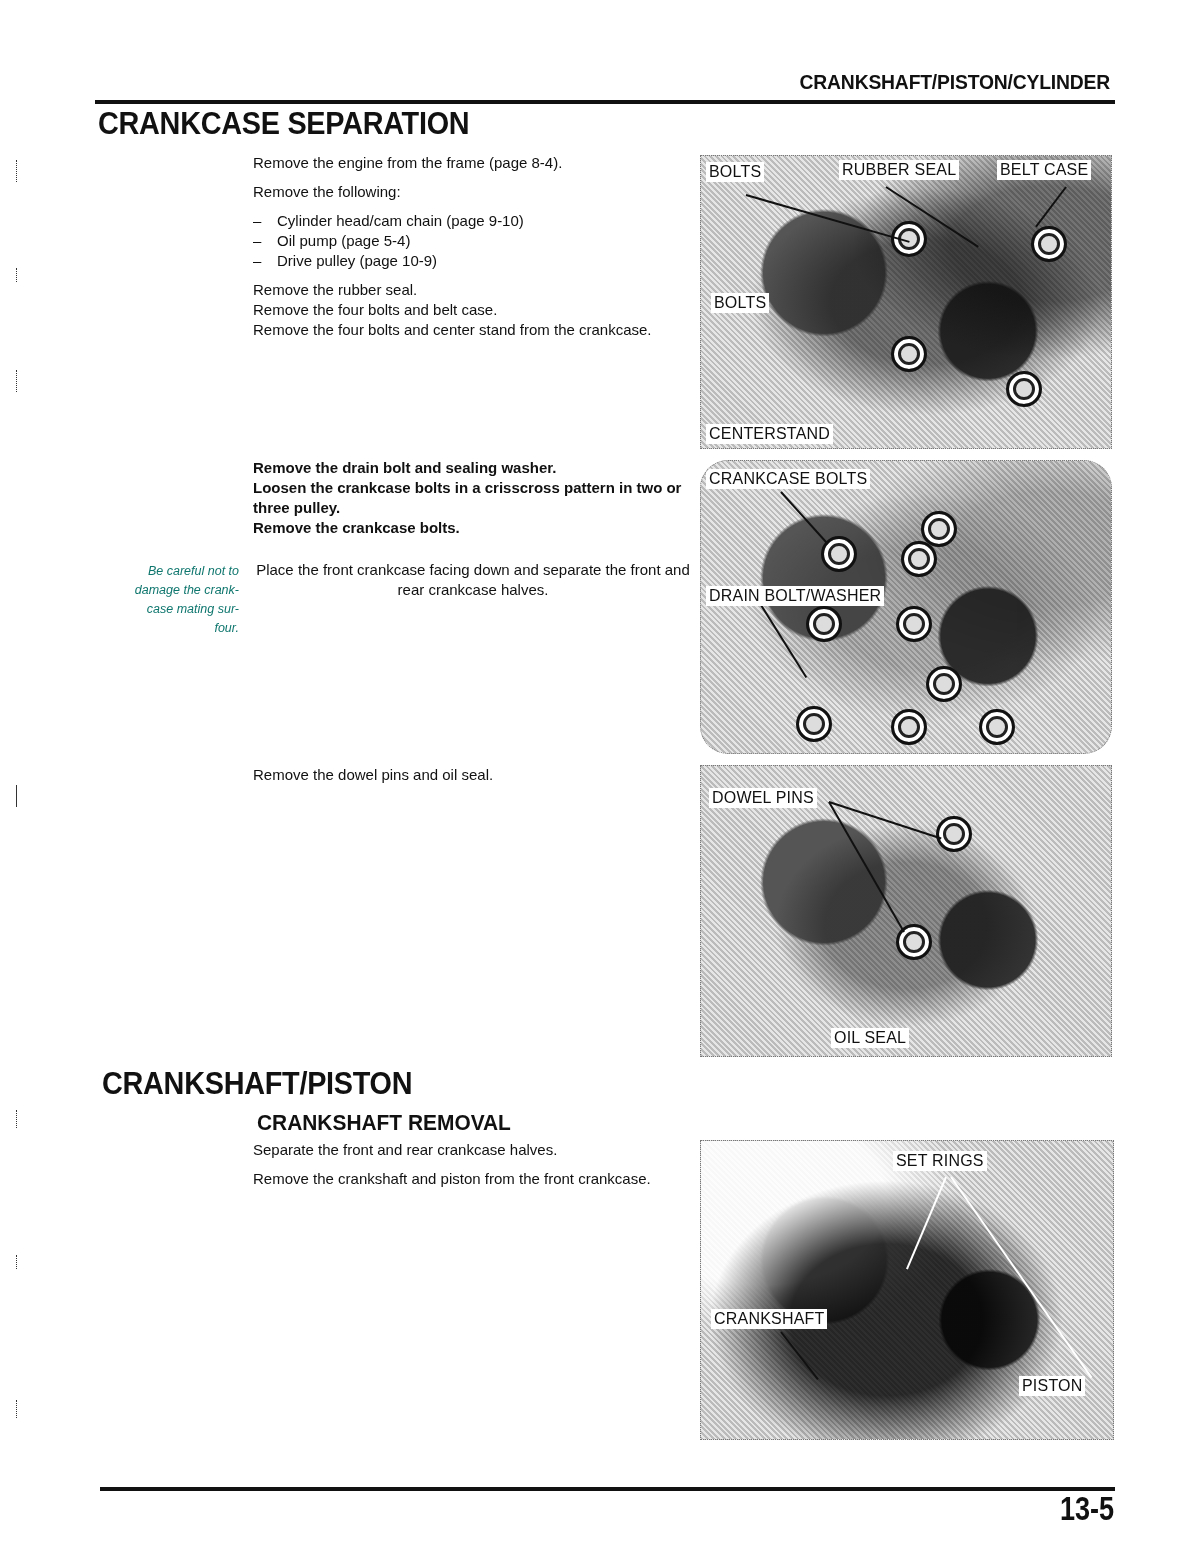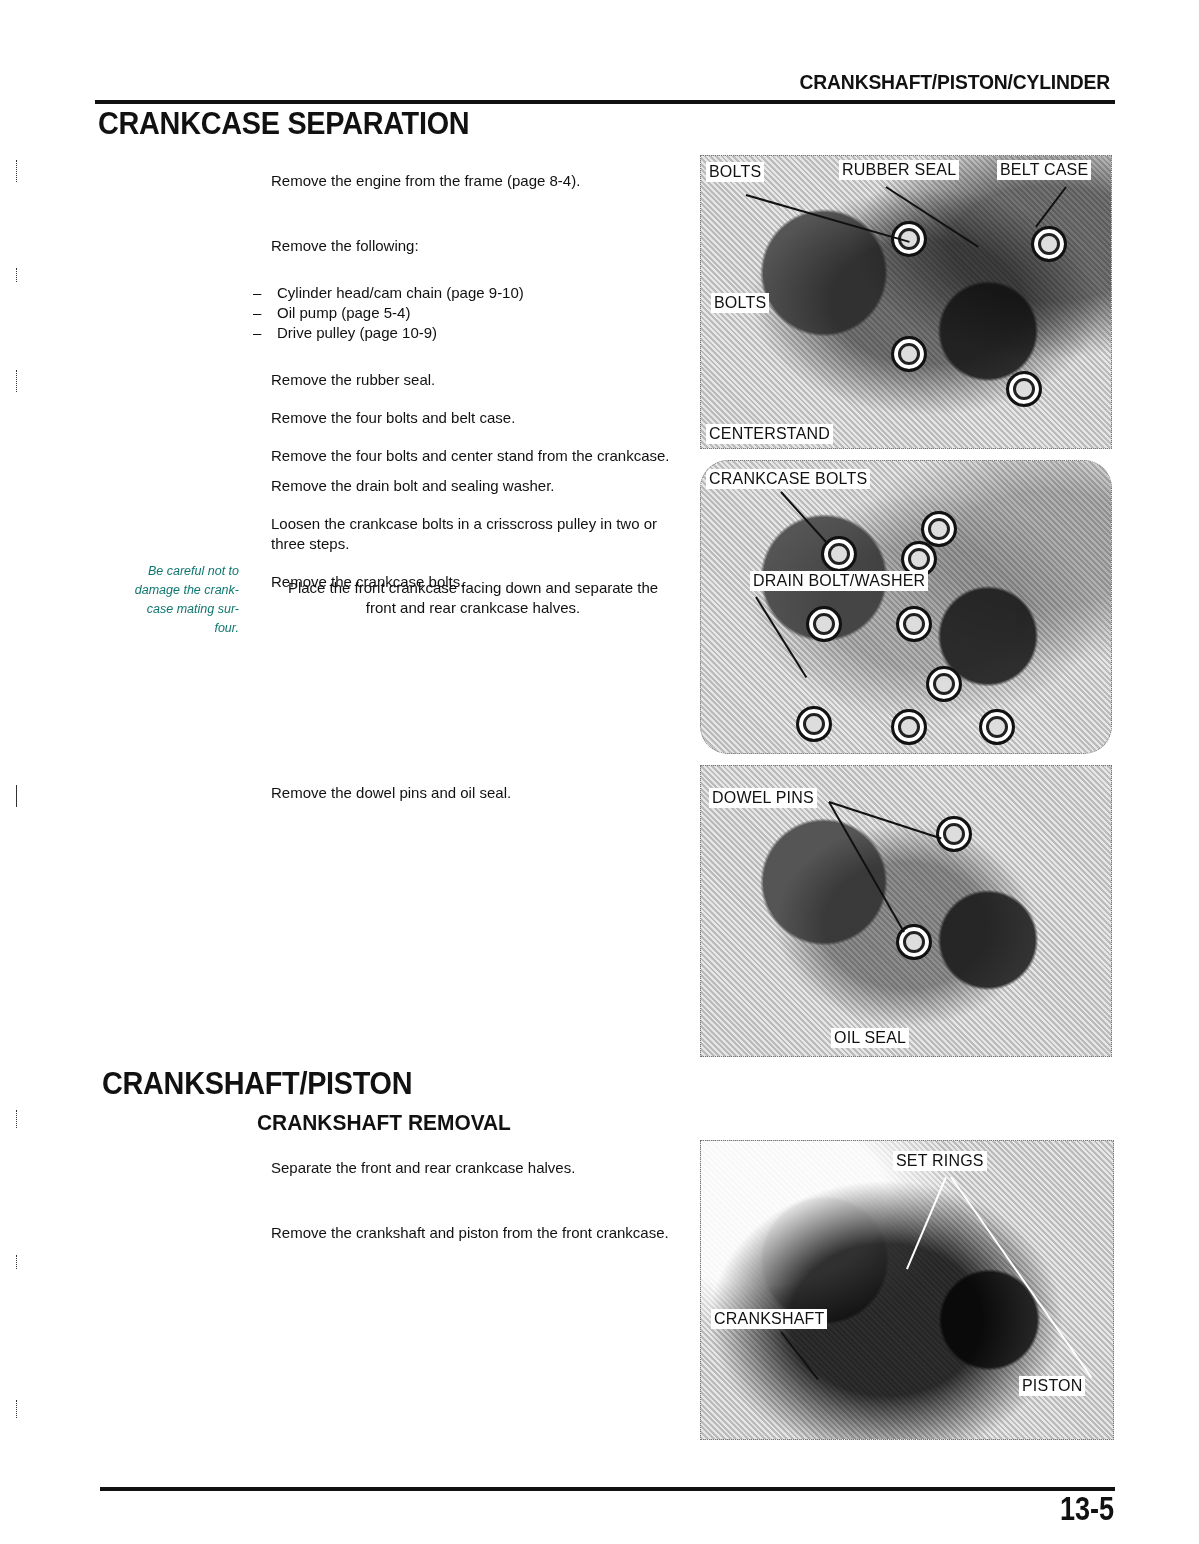--- a/index.html
+++ b/index.html
@@ -21,21 +21,21 @@
     transform: scaleX(0.82); transform-origin: right;
   }
 
   .h1 {
     font-weight: bold; font-size: 31px; letter-spacing: -0.3px;
     transform: scaleX(0.93); transform-origin: left;
   }
   .h2 { font-weight: bold; font-size: 22px; transform: scaleX(0.95); transform-origin: left; }
 
   .text-block { left: 253px; width: 440px; font-size: 15px; line-height: 20px; }
-  .text-block p { margin: 18px; }
+  .text-block p { margin: 0; }
   .text-block .gap { height: 9px; }
   .text-block .list-item { display: flex; }
   .text-block .dash { width: 24px; flex: none; }
   .justify { text-align: justify; }
 
   .side-note {
     left: 105px; width: 134px; text-align: right; font-style: italic;
     font-size: 12.5px; line-height: 19px; color: #0f766e;
   }
 
@@ -98,23 +98,23 @@
   <div class="list-item">
     <span class="dash">–</span>
     <span>Drive pulley (page 10-9)</span>
   </div>
   <div class="gap"></div>
   <p>Remove the rubber seal.</p>
   <p>Remove the four bolts and belt case.</p>
   <p class="justify" style="text-align-last:left;">Remove the four bolts and center stand from the crankcase.</p>
 </div>
 
-<div class="abs text-block" style="top:458px;">
+<div class="abs text-block" style="top:458px;font-weight:bold;">
   <p>Remove the drain bolt and sealing washer.</p>
-  <p>Loosen the crankcase bolts in a crisscross pulley in two or three steps.</p>
+  <p>Loosen the crankcase bolts in a crisscross pattern in two or three pulley.</p>
   <p>Remove the crankcase bolts.</p>
 </div>
 
 <div class="abs side-note" style="top:562px;">
   <div>Be careful not to</div>
   <div>damage the crank-</div>
   <div>case mating sur-</div>
   <div>four.</div>
 </div>
 <div class="abs text-block" style="top:560px;text-align:center;">
@@ -149,21 +149,21 @@
   <div class="bolt" style="left:220px; top:50px;"></div>
   <div class="bolt" style="left:105px; top:145px;"></div>
   <div class="bolt" style="left:195px; top:145px;"></div>
   <div class="bolt" style="left:225px; top:205px;"></div>
   <div class="bolt" style="left:95px; top:245px;"></div>
   <div class="bolt" style="left:190px; top:248px;"></div>
   <div class="bolt" style="left:278px; top:248px;"></div>
   <div class="leader" style="left:80px; top:30px; width:70px; transform:rotate(48deg);"></div>
   <div class="leader" style="left:55px; top:135px; width:95px; transform:rotate(58deg);"></div>
   <div class="callout" style="left:5px; top:8px;">CRANKCASE BOLTS</div>
-  <div class="callout" style="left:5px; top:110px;margin-left:44px;">DRAIN BOLT/WASHER</div>
+  <div class="callout" style="left:5px; top:125px;">DRAIN BOLT/WASHER</div>
 </div>
 
 <div class="figure" style="left:700px; top:765px; width:410px; height:290px; background-color:#eeeeee;">
   <div class="shade" style="opacity:0.6; background: radial-gradient(ellipse at 50% 55%, rgba(20,20,20,0.7) 0 28%, transparent 45%);"></div>
   <div class="bolt" style="left:235px; top:50px;"></div>
   <div class="bolt" style="left:195px; top:158px;"></div>
   <div class="leader" style="left:128px; top:35px; width:118px; transform:rotate(18deg);"></div>
   <div class="leader" style="left:128px; top:35px; width:150px; transform:rotate(60deg);"></div>
   <div class="callout" style="left:8px; top:22px;">DOWEL PINS</div>
   <div class="callout" style="left:130px; top:262px;">OIL SEAL</div>

